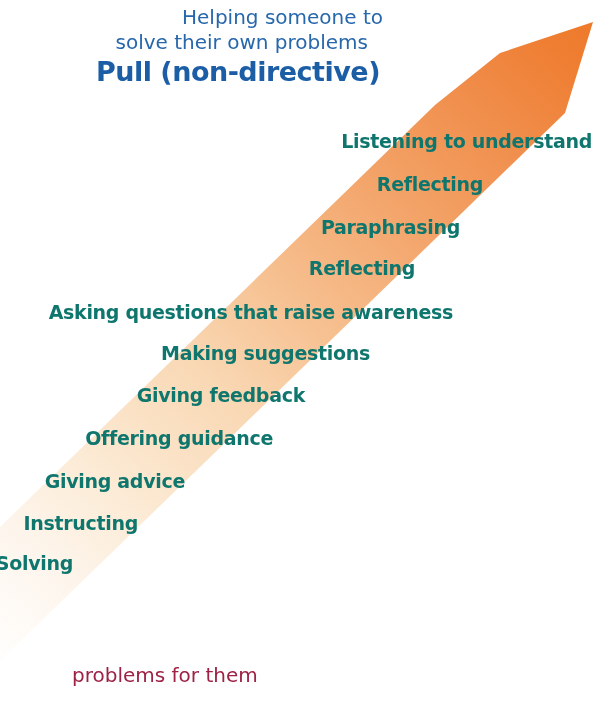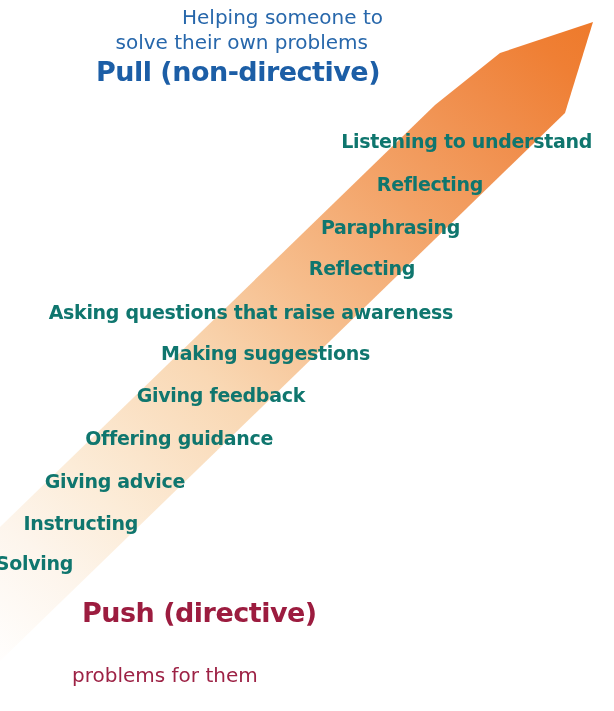--- a/index.html
+++ b/index.html
@@ -49,15 +49,14 @@
       <div class="txt spectrum-item" style="right: 199px; top: 258px;">Reflecting</div>
       <div class="txt spectrum-item" style="right: 161px; top: 302px;">Asking questions that raise awareness</div>
       <div class="txt spectrum-item" style="right: 244px; top: 343px;">Making suggestions</div>
       <div class="txt spectrum-item" style="right: 309px; top: 385px;">Giving feedback</div>
       <div class="txt spectrum-item" style="right: 341px; top: 428px;">Offering guidance</div>
       <div class="txt spectrum-item" style="right: 429px; top: 471px;">Giving advice</div>
       <div class="txt spectrum-item" style="right: 476px; top: 513px;">Instructing</div>
       <div class="txt spectrum-item" style="right: 541px; top: 553px;">Solving</div>
     </div>
 
-  <div class="txt push-title" style="left:82px;top:597px;">Push (directive)</div>
   <div class="txt push-line" style="left:72px;top:664px;">problems for them</div>
 </div>
 
 </body></html>

